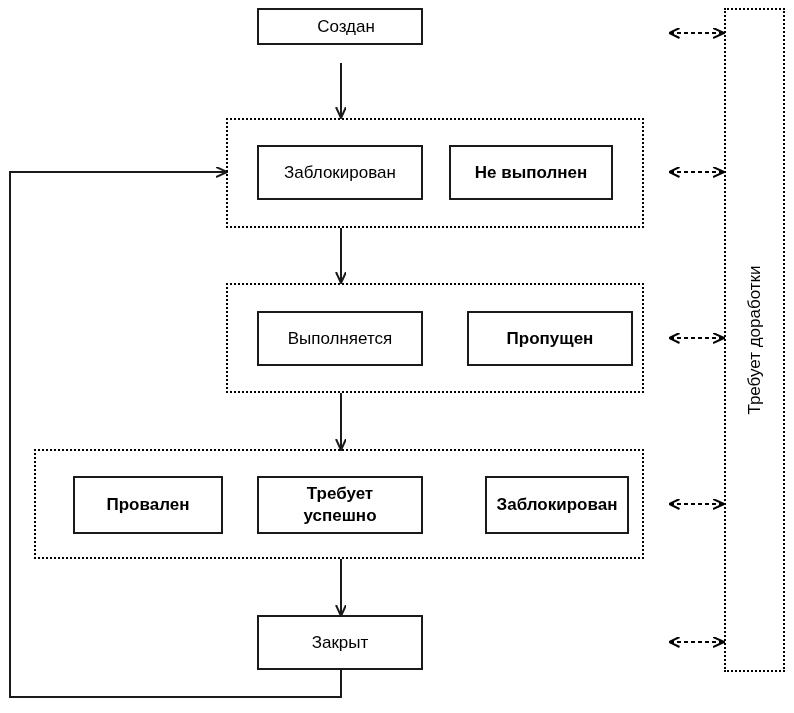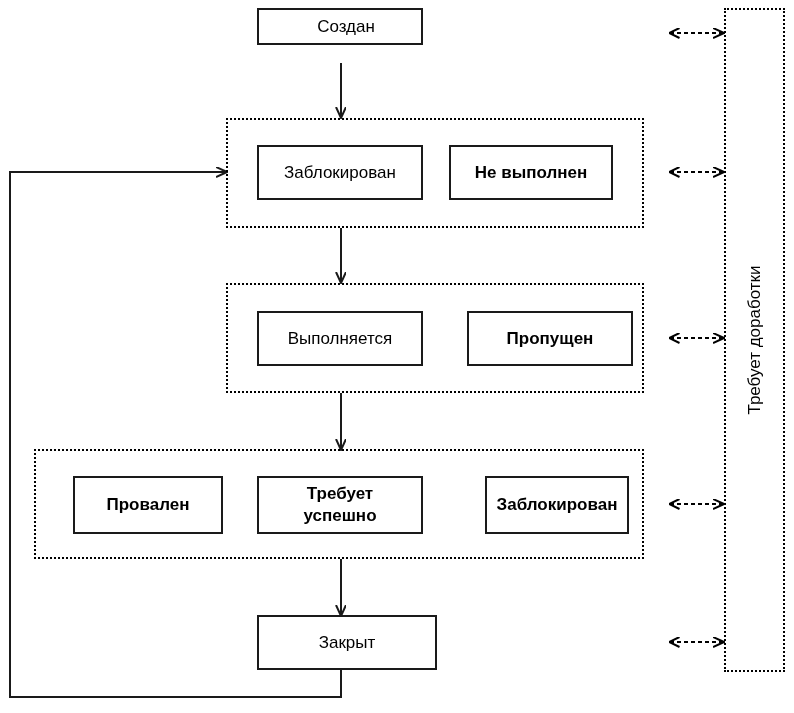--- a/index.html
+++ b/index.html
@@ -134,21 +134,21 @@
     <span>
       <span>Требует</span><br>
       <span>успешно</span>
     </span>
   </div>
 
   <div class="node bold" style="left:449px; top:476px; width:144px; height:58px;margin-left:36px;">
     <span>Заблокирован</span>
   </div>
 
-  <div class="node" style="left:257px; top:615px; width:180px; height:55px;">
+  <div class="node" style="left:257px; top:615px; width:166px; height:55px;">
     <span>Закрыт</span>
   </div>
 
   <div class="rework-box" style="left:724px; top:8px; width:61px; height:664px;">
     <span class="rework-label">Требует доработки</span>
   </div>
 
 </div>
 
 </body></html>

